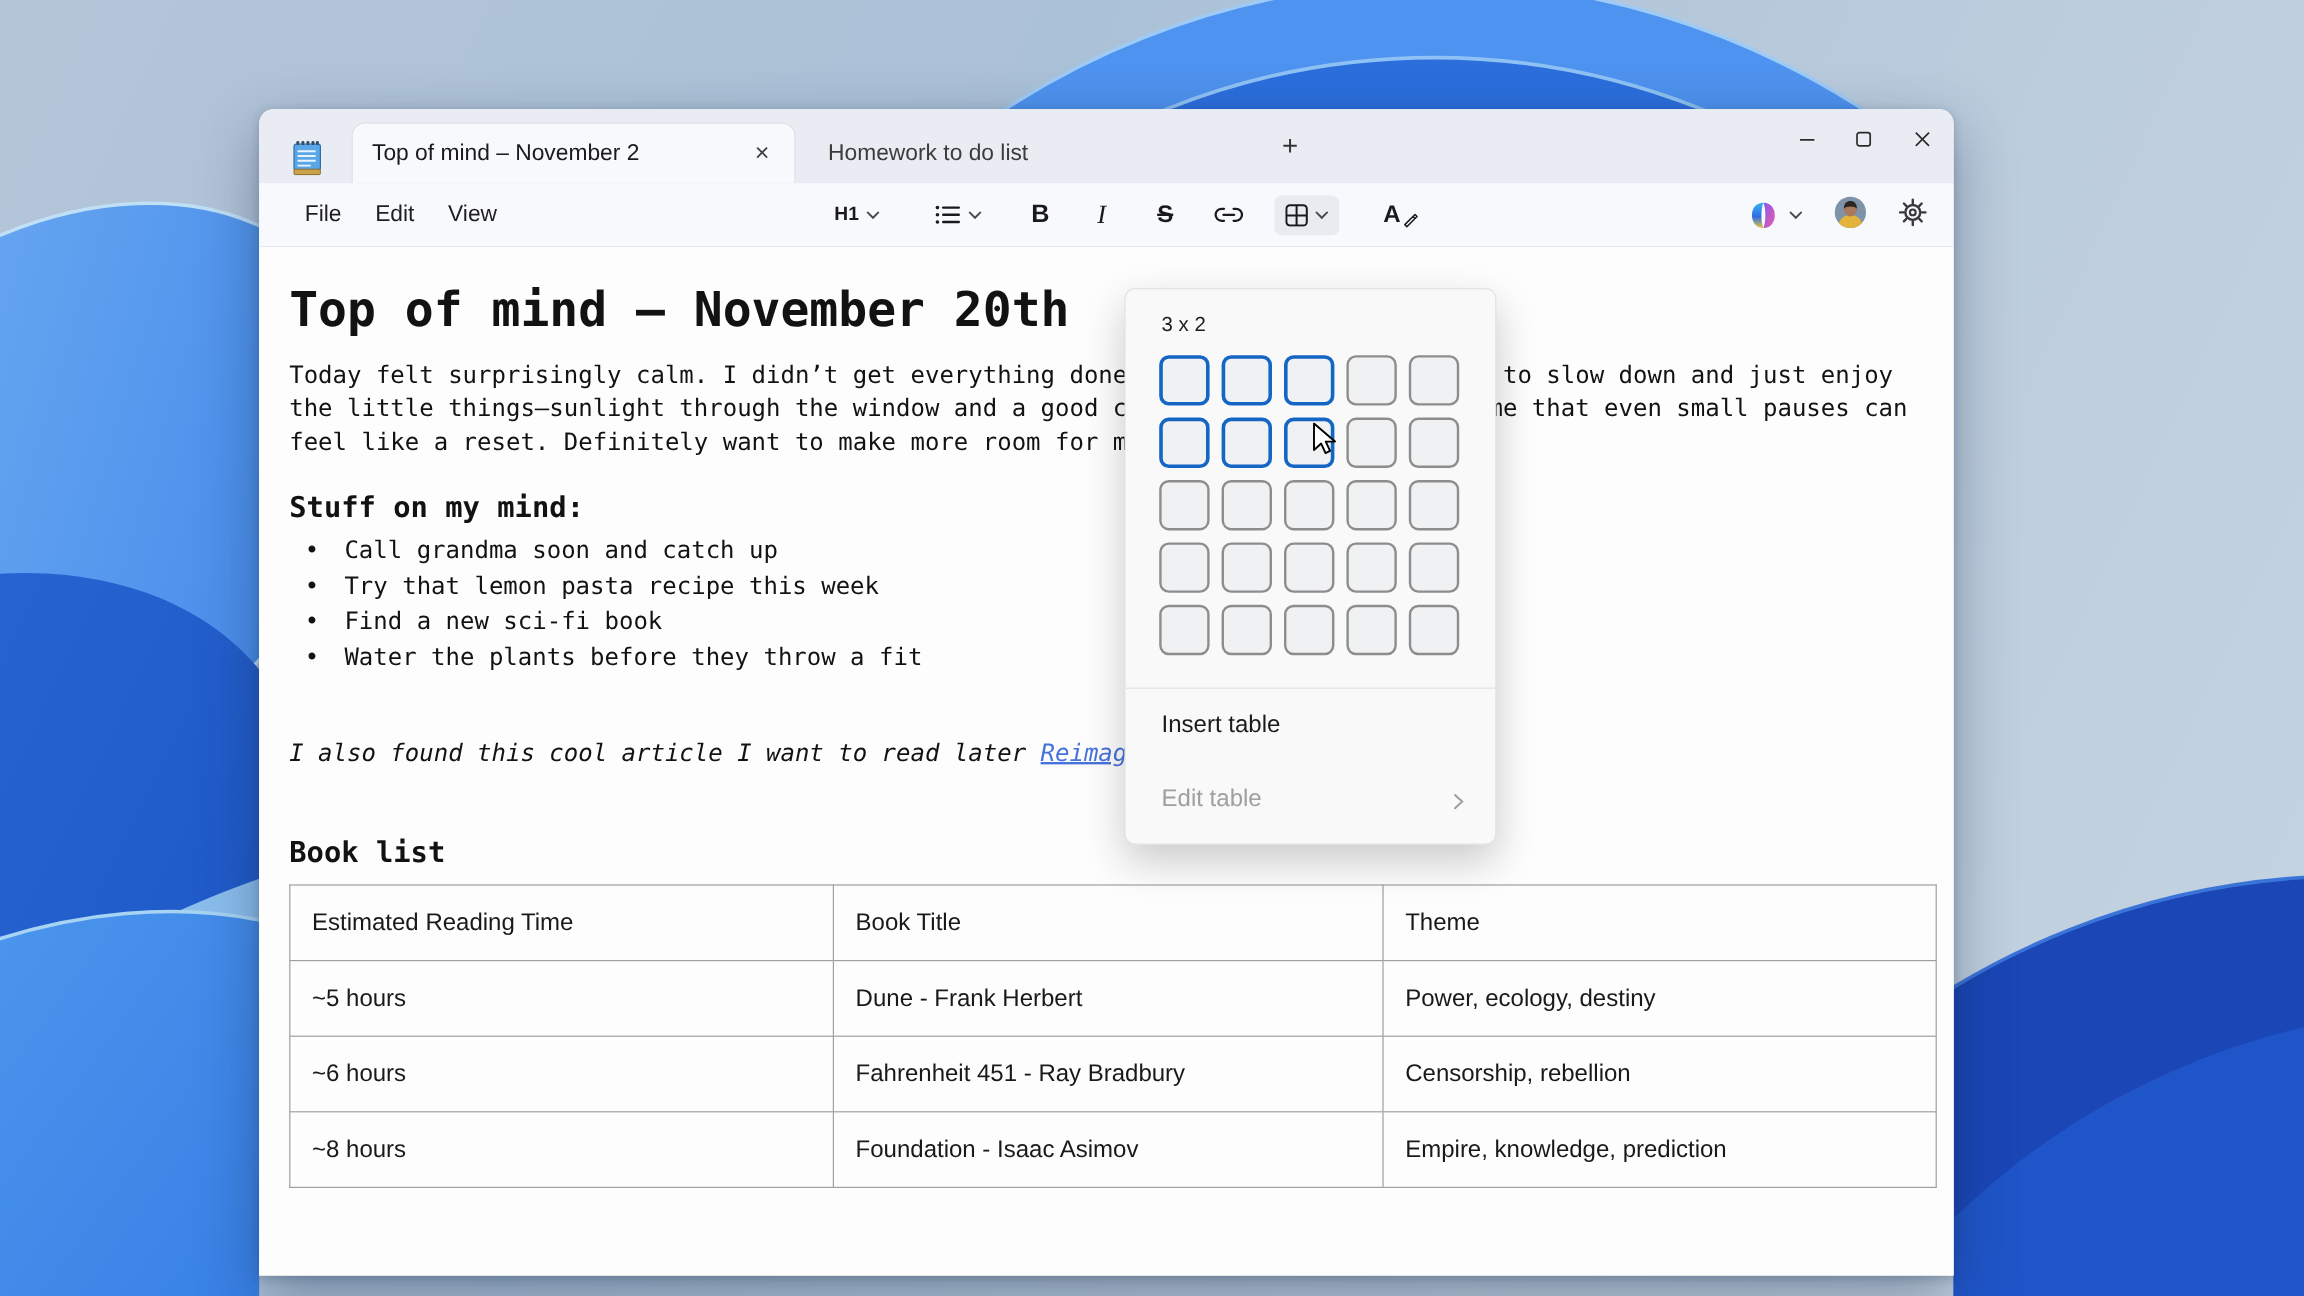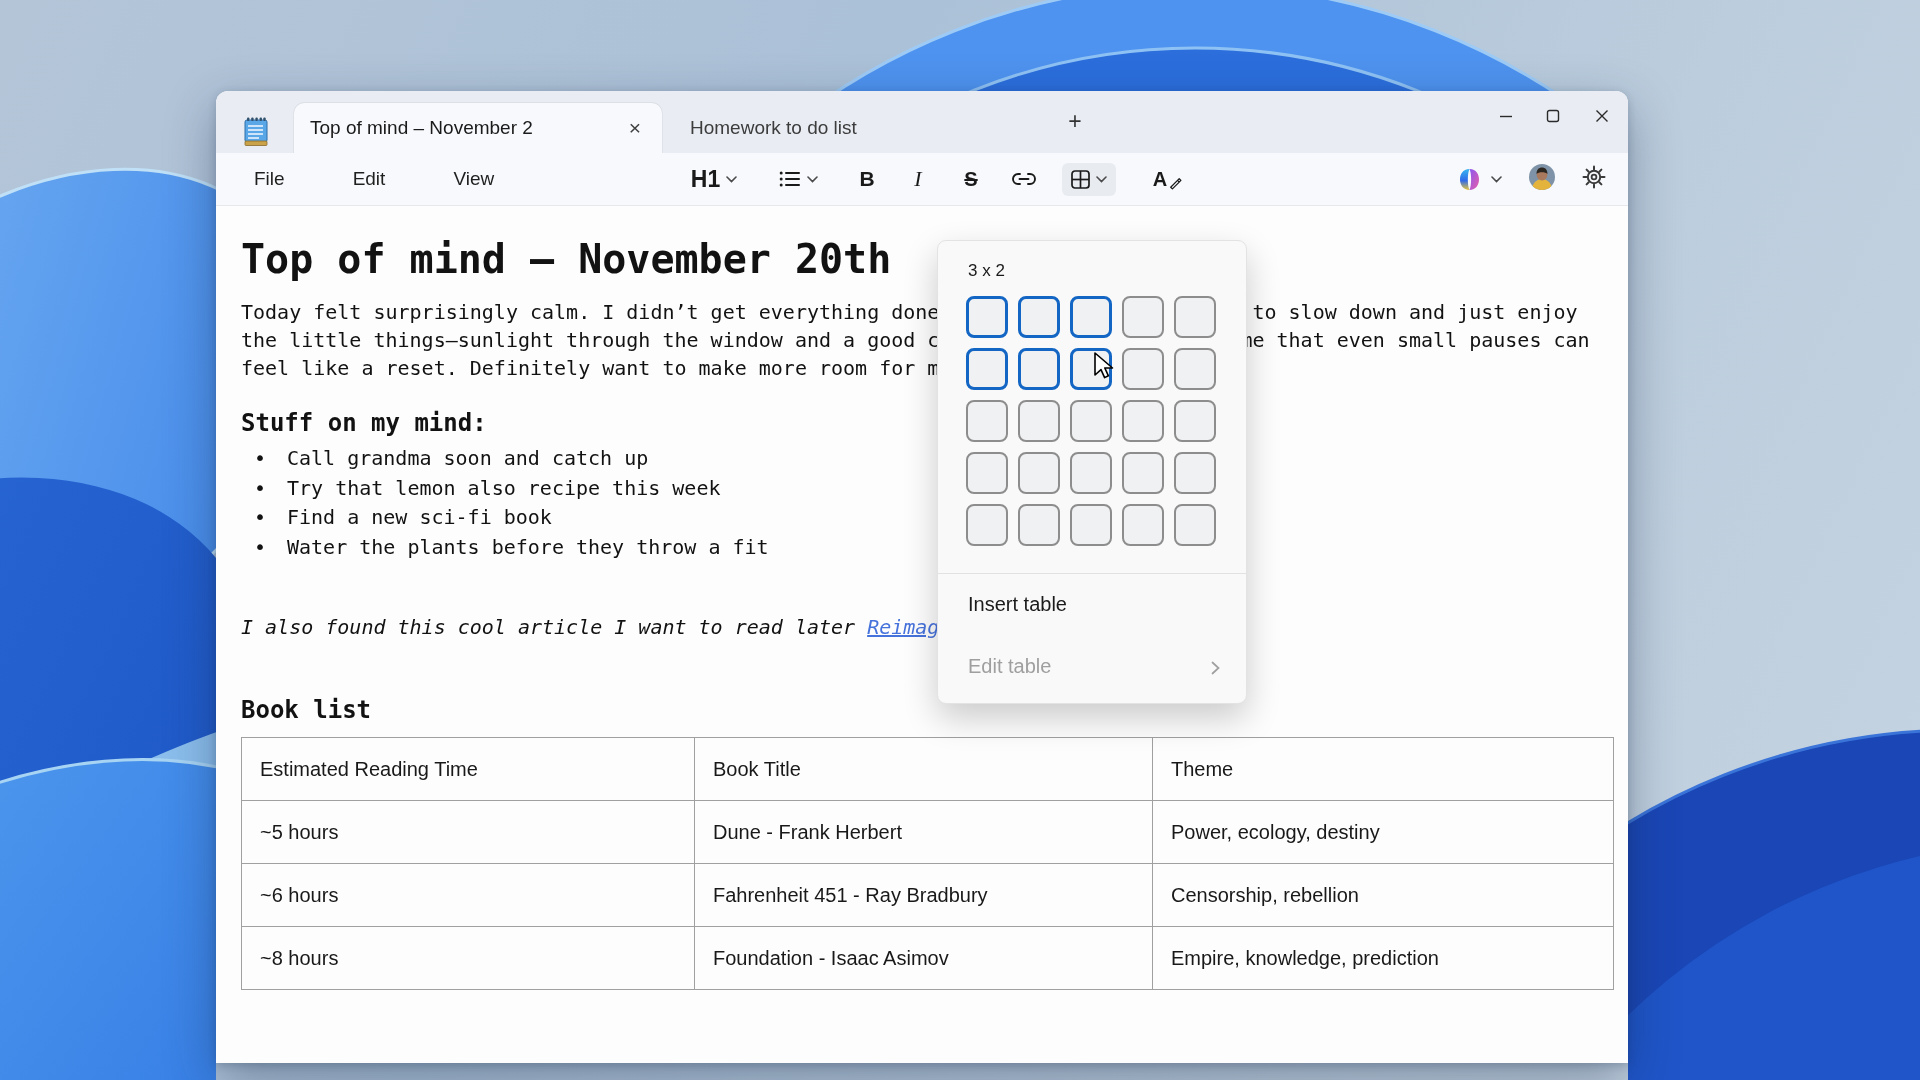--- a/index.html
+++ b/index.html
@@ -25,24 +25,24 @@
   .tab.inactive .tab-title{margin-left:22px;font-size:19px;color:#3c3c3c;font-weight:400;}
   .newtab{position:absolute;left:842px;top:14px;width:34px;height:34px;line-height:32px;
     text-align:center;font-size:23px;color:#333;border-radius:6px;}
   .wincontrols{position:absolute;right:0;top:0;height:50px;display:flex;}
   .winbtn{width:47px;height:50px;display:flex;align-items:center;justify-content:center;}
   .winbtn:last-child{width:52px;border-radius:0 12px 0 0;}
 
   
   .toolbar{position:absolute;left:0;top:62px;width:100%;height:52px;background:#f7f9fc;
     border-bottom:1px solid #e6e8ec;}
-  .menus{position:absolute;left:36px;top:0;height:52px;display:flex;align-items:center;gap:64px;}
+  .menus{position:absolute;left:36px;top:0;height:52px;display:flex;align-items:center;gap:24px;}
   .menu-item{font-size:19px;color:#1f1f1f;padding:4px 2px;}
   .tbtn{position:absolute;top:0;height:52px;display:flex;align-items:center;justify-content:center;gap:6px;color:#1a1a1a;}
-  .tb-h1{left:470px;width:56px;font-size:23px;font-weight:600;}
+  .tb-h1{left:470px;width:56px;font-size:16px;font-weight:600;}
   .tb-list{left:556px;width:52px;}
   .tb-bold{left:636px;width:30px;font-size:21px;font-weight:800;}
   .tb-italic{left:690px;width:24px;font-size:22px;font-style:italic;font-family:"Liberation Serif",serif;}
   .tb-strike{left:740px;width:30px;font-size:20px;font-weight:600;text-decoration:line-through;}
   .tb-link{left:788px;width:40px;}
   .tb-table{left:842px;width:62px;}
   .tb-table .pill{display:flex;align-items:center;gap:6px;background:#e8ecf1;border-radius:6px;padding:7px 9px;}
   .tb-clear{left:932px;width:40px;position:absolute;}
   .tb-clear .glyph{font-size:20px;font-weight:700;position:relative;}
   .right-tools{position:absolute;right:0;top:0;height:52px;display:flex;align-items:center;gap:26px;padding-right:22px;}
@@ -312,21 +312,21 @@
     <div class="doc">
       <h1>Top of mind – November 20th</h1>
       <div id="para">
           <div class="para-line">Today felt surprisingly calm. I didn’t get everything done                          to slow down and just enjoy</div>
           <div class="para-line">the little things—sunlight through the window and a good c                         me that even small pauses can</div>
           <div class="para-line">feel like a reset. Definitely want to make more room for m</div>
         </div>
       <div class="h3">Stuff on my mind:</div>
       <ul class="bullets" id="bullets">
           <li>Call grandma soon and catch up</li>
-          <li>Try that lemon also recipe this week</li>
+          <li>Try that lemon pasta recipe this week</li>
           <li>Find a new sci-fi book</li>
           <li>Water the plants before they throw a fit</li>
         </ul>
       <div class="note"><span>I also found this cool article I want to read later </span><a id="notelink" style="color: rgb(70, 114, 219);">Reimag</a></div>
       <div class="h3 bl-head">Book list</div>
       <table class="book" id="booktable">
         <colgroup>
             <col class="c1">
             <col class="c2">
             <col class="c3">

